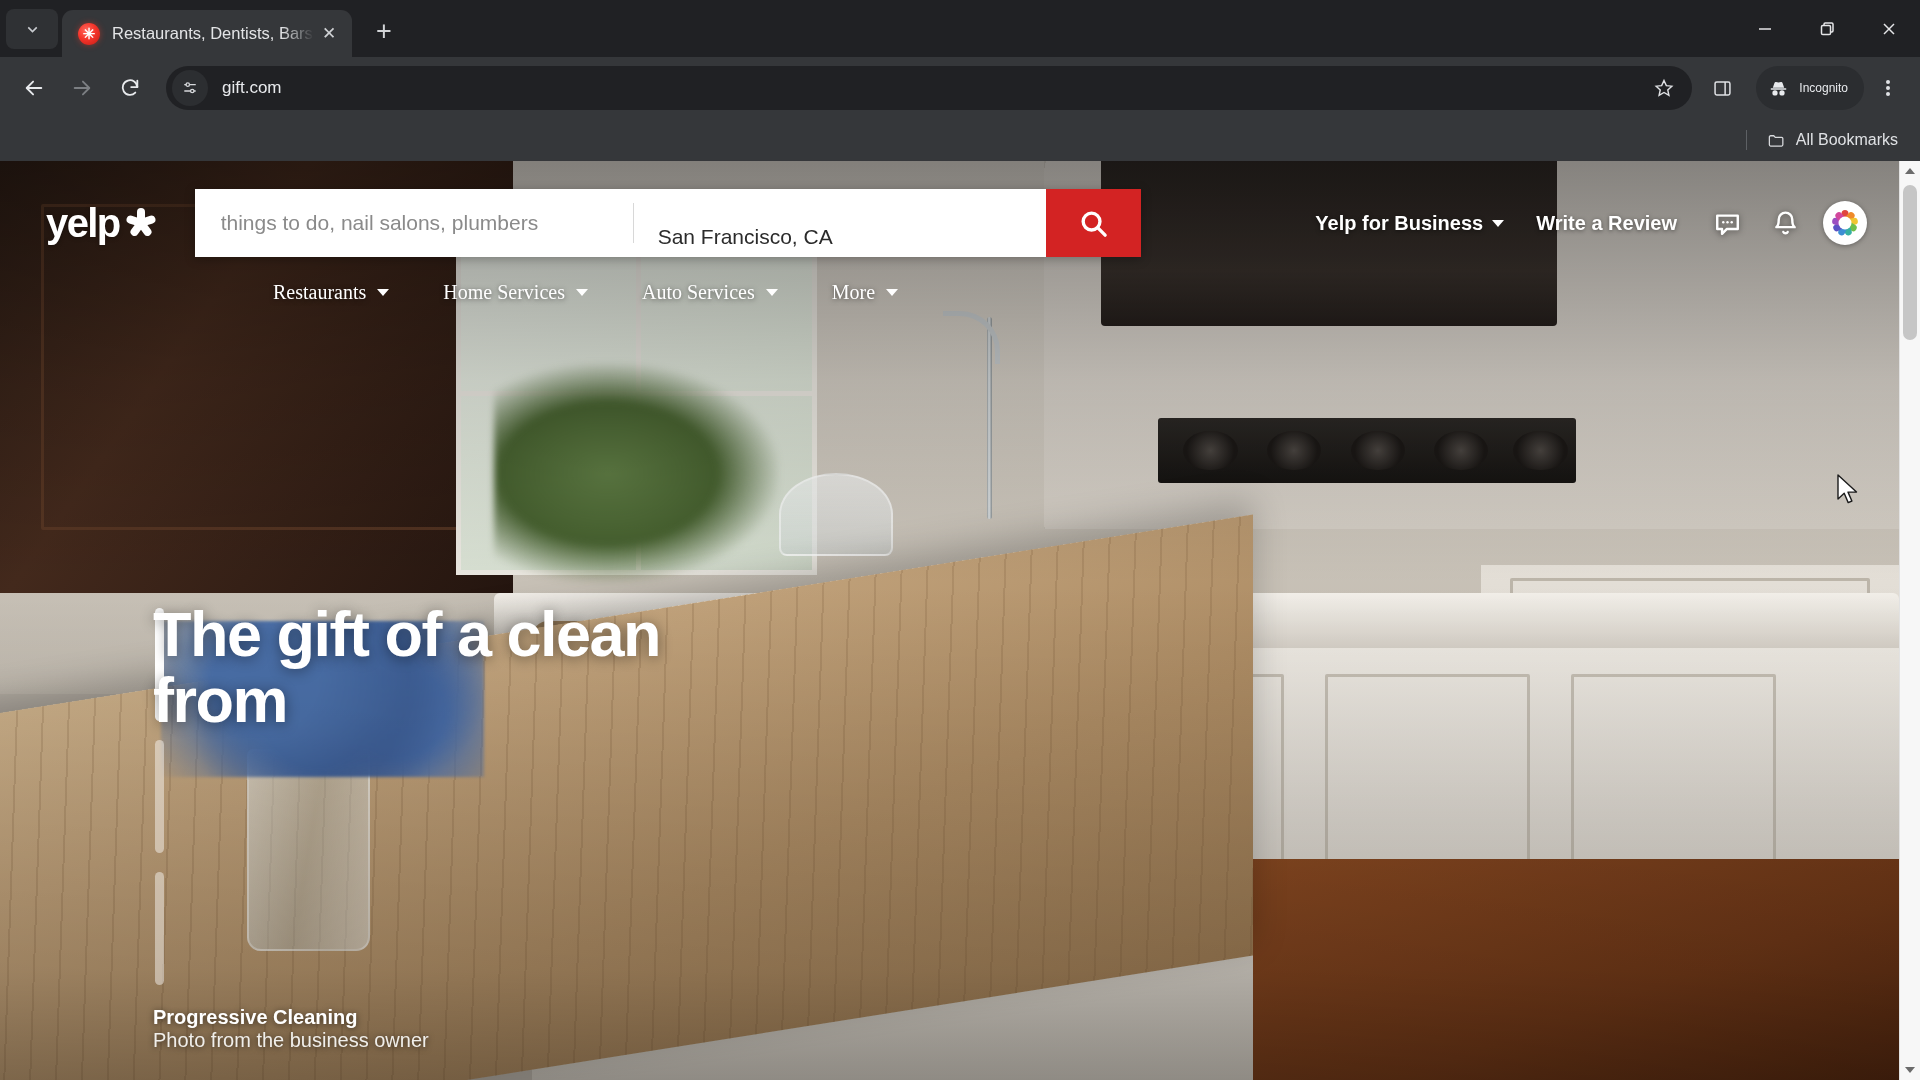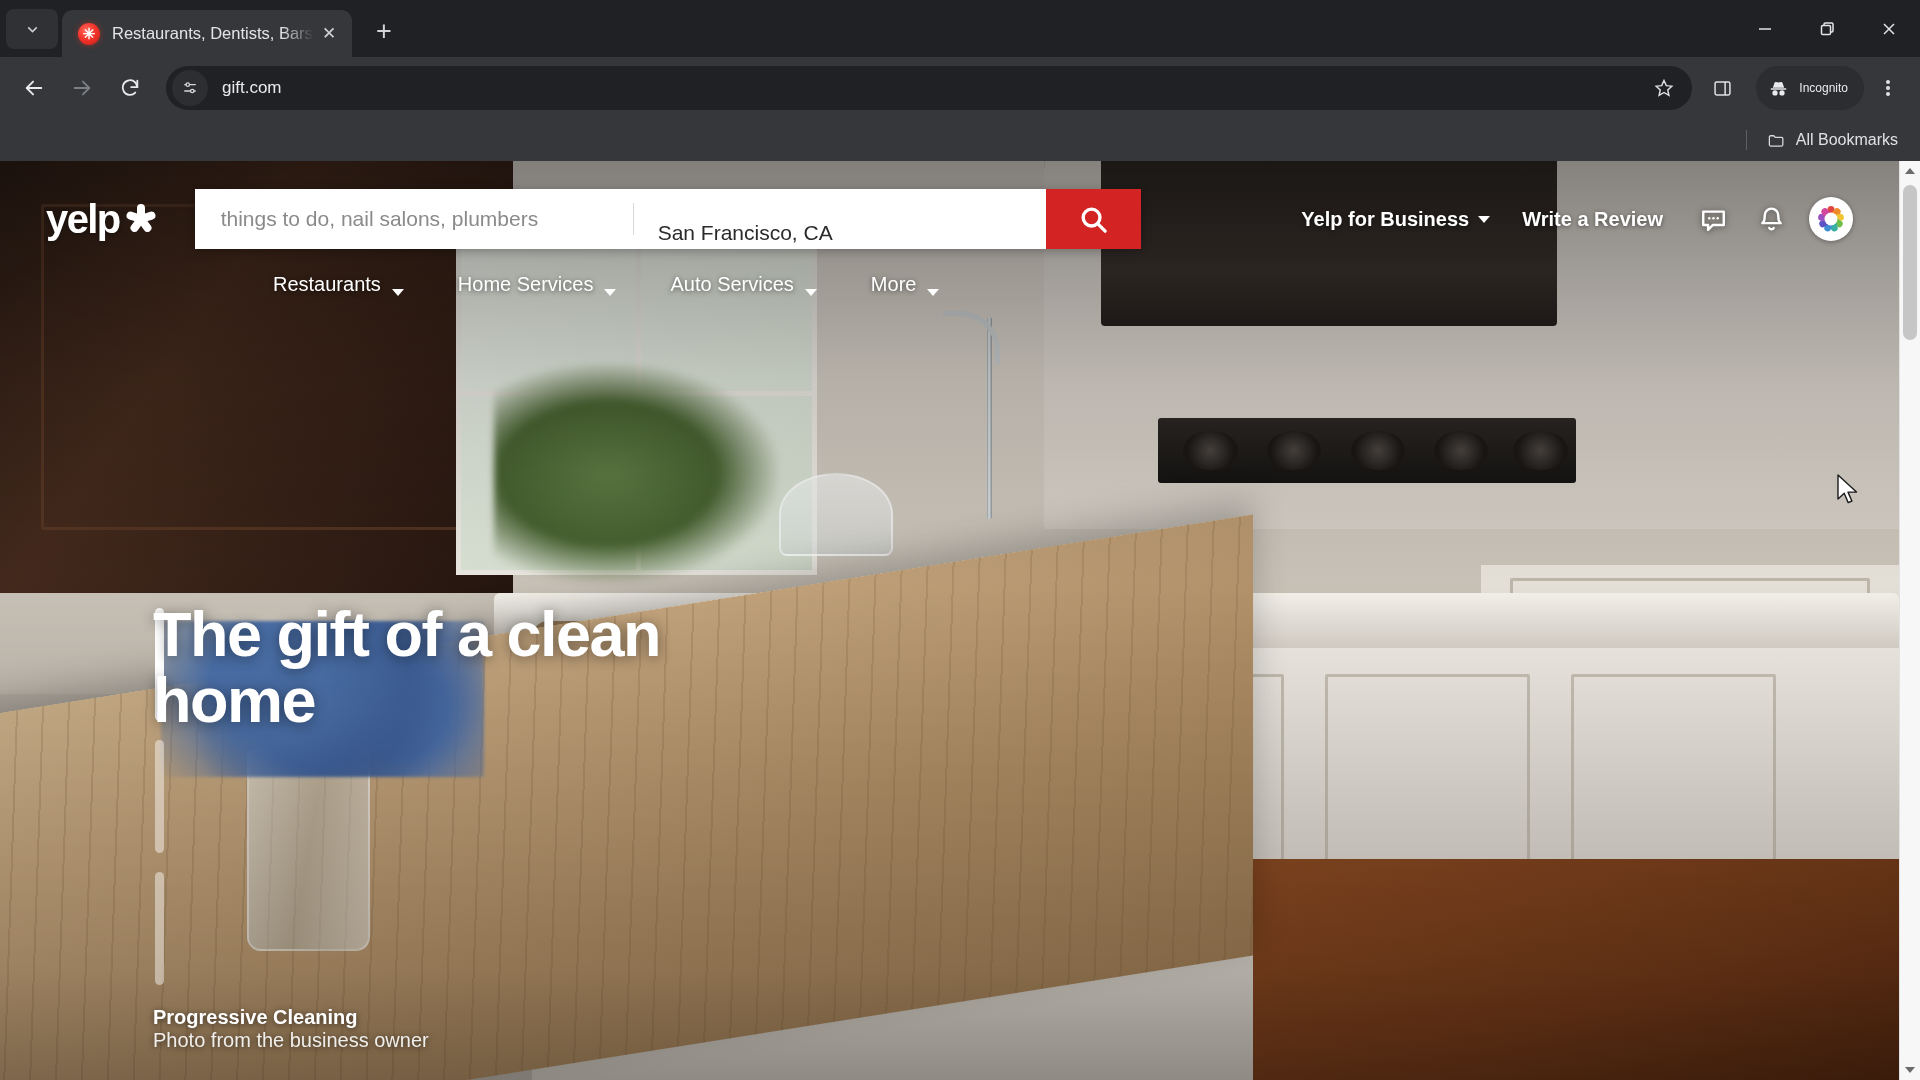--- a/index.html
+++ b/index.html
@@ -252,36 +252,36 @@
   }
   
   .hero-grade {
     position:absolute; inset:0;
     background:linear-gradient(180deg, rgba(0,0,0,.40) 0%, rgba(0,0,0,.13) 24%, rgba(0,0,0,0) 46%, rgba(0,0,0,.16) 88%, rgba(0,0,0,.30) 100%);
   }
 
   
   .yelp-header {
     position:absolute; left:0; right:0; top:0; z-index:6;
-    padding:28px 46px 0 46px;
+    padding:28px 32px 0 46px;
   }
   .hdr-row { display:flex; align-items:center; }
   .yelp-logo {
     color:#fff; font-size:40px; font-weight:700; letter-spacing:-1.6px;
     display:flex; align-items:center; cursor:pointer; line-height:1;
     text-shadow:0 1px 4px rgba(0,0,0,.35); user-select:none;
   }
   .yelp-burst { width:34px; height:34px; margin-left:4px; position:relative; }
   .yelp-burst b {
     position:absolute; left:50%; top:50%; width:8px; height:15px;
     background:#fff; border-radius:5px; transform-origin:50% 100%;
   }
 
   .searchbar {
-    display:flex; height:60px; margin-left:37px; background:#fff;
+    display:flex; height:68px; margin-left:37px; background:#fff;
     box-shadow:0 2px 10px rgba(0,0,0,.28); flex:0 0 auto; width:946px;
   }
   .sb-field { display:flex; align-items:center; position:relative; }
   .sb-field input {
     border:0; outline:none; height:100%; background:transparent;
     font-family:"Liberation Sans", sans-serif; font-size:21px; color:#2b2b2b;
   }
   .sb-find { width:438px; padding:0 14px 0 26px; }
   .sb-find input { width:100%; }
   .sb-find input::placeholder { color:#8a8a8a; }
@@ -316,22 +316,23 @@
     transform-origin:50% 100%;
   }
   .avatar:after {
     content:""; position:absolute; left:50%; top:50%; width:13px; height:13px;
     background:#fff; border-radius:50%; transform:translate(-50%,-50%);
   }
 
   .catnav { display:flex; align-items:center; margin-left:227px; margin-top:14px; gap:0; }
   .cat {
     color:#fff; font-size:20px; padding:10px 24px 10px 0; margin-right:30px;
-    cursor:pointer; display:flex; align-items:flex-end; gap:11px; white-space:nowrap;
+    cursor:pointer; display:flex; align-items:center; gap:11px; white-space:nowrap;
     text-shadow:0 1px 5px rgba(0,0,0,.55);
+    font-family:Liberation Serif, serif;
   }
 
   
   .hero-copy { position:absolute; left:153px; top:440px; z-index:5; }
   .hero-h1 {
     color:#fff; font-size:63px; line-height:1.05; font-weight:700; letter-spacing:-1.5px;
     max-width:640px; text-shadow:0 2px 14px rgba(0,0,0,.45);
   }
   .hero-cta {
     margin-top:52px; height:62px; background:#ee2a1e; border:0; border-radius:3px;
@@ -619,21 +620,21 @@
 
       <div class="slide-bars">
         <div class="slide-bar active"></div>
         <div class="slide-bar"></div>
         <div class="slide-bar"></div>
       </div>
 
       <div class="hero-copy">
         <div class="hero-h1">
           <div>The gift of a clean</div>
-          <div>home</div>
+          <div>from</div>
         </div>
       </div>
 
       <div class="hero-credit">
         <div class="credit-name">Progressive Cleaning</div>
         <div class="credit-sub">Photo from the business owner</div>
       </div>
     </div>
 
     <div class="scrollbar">

